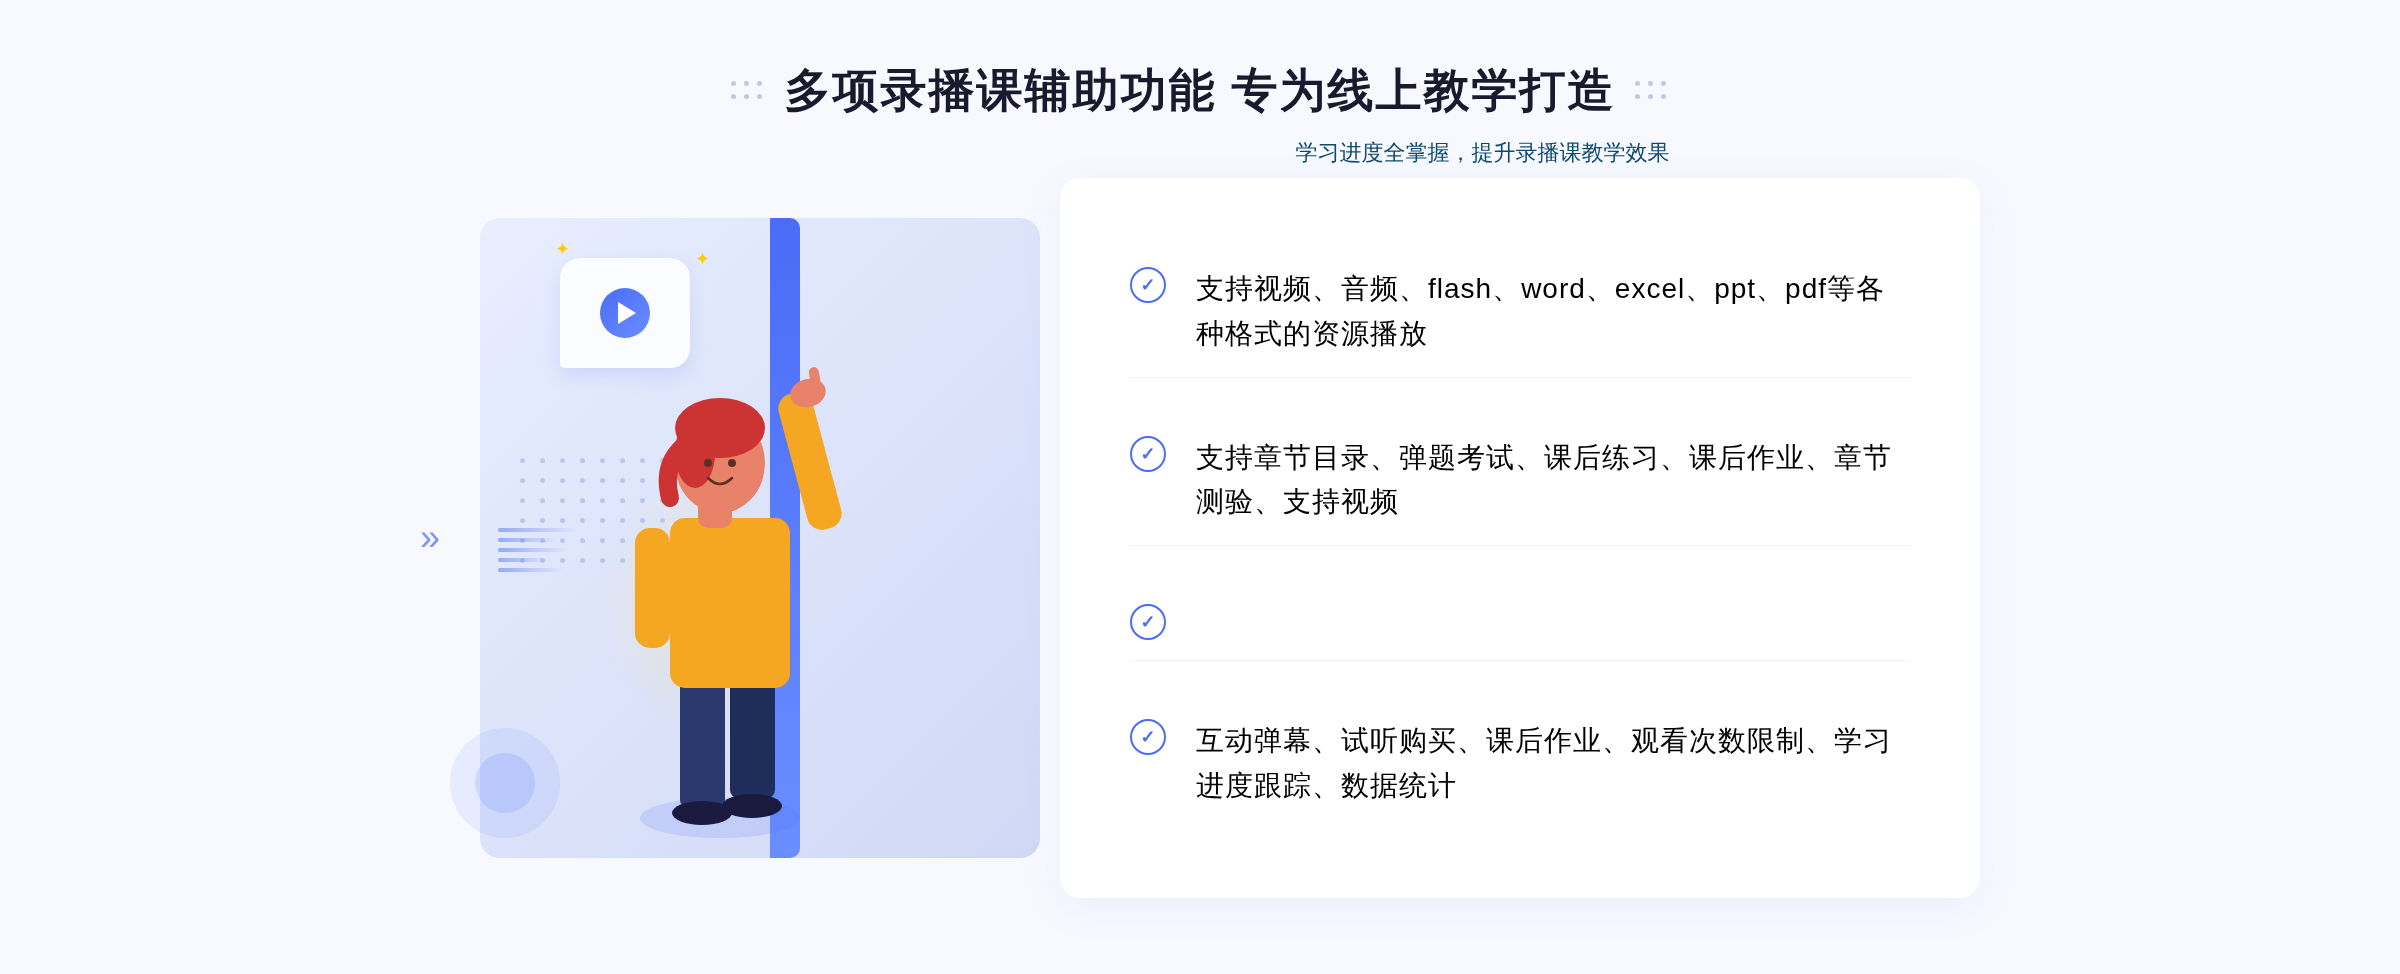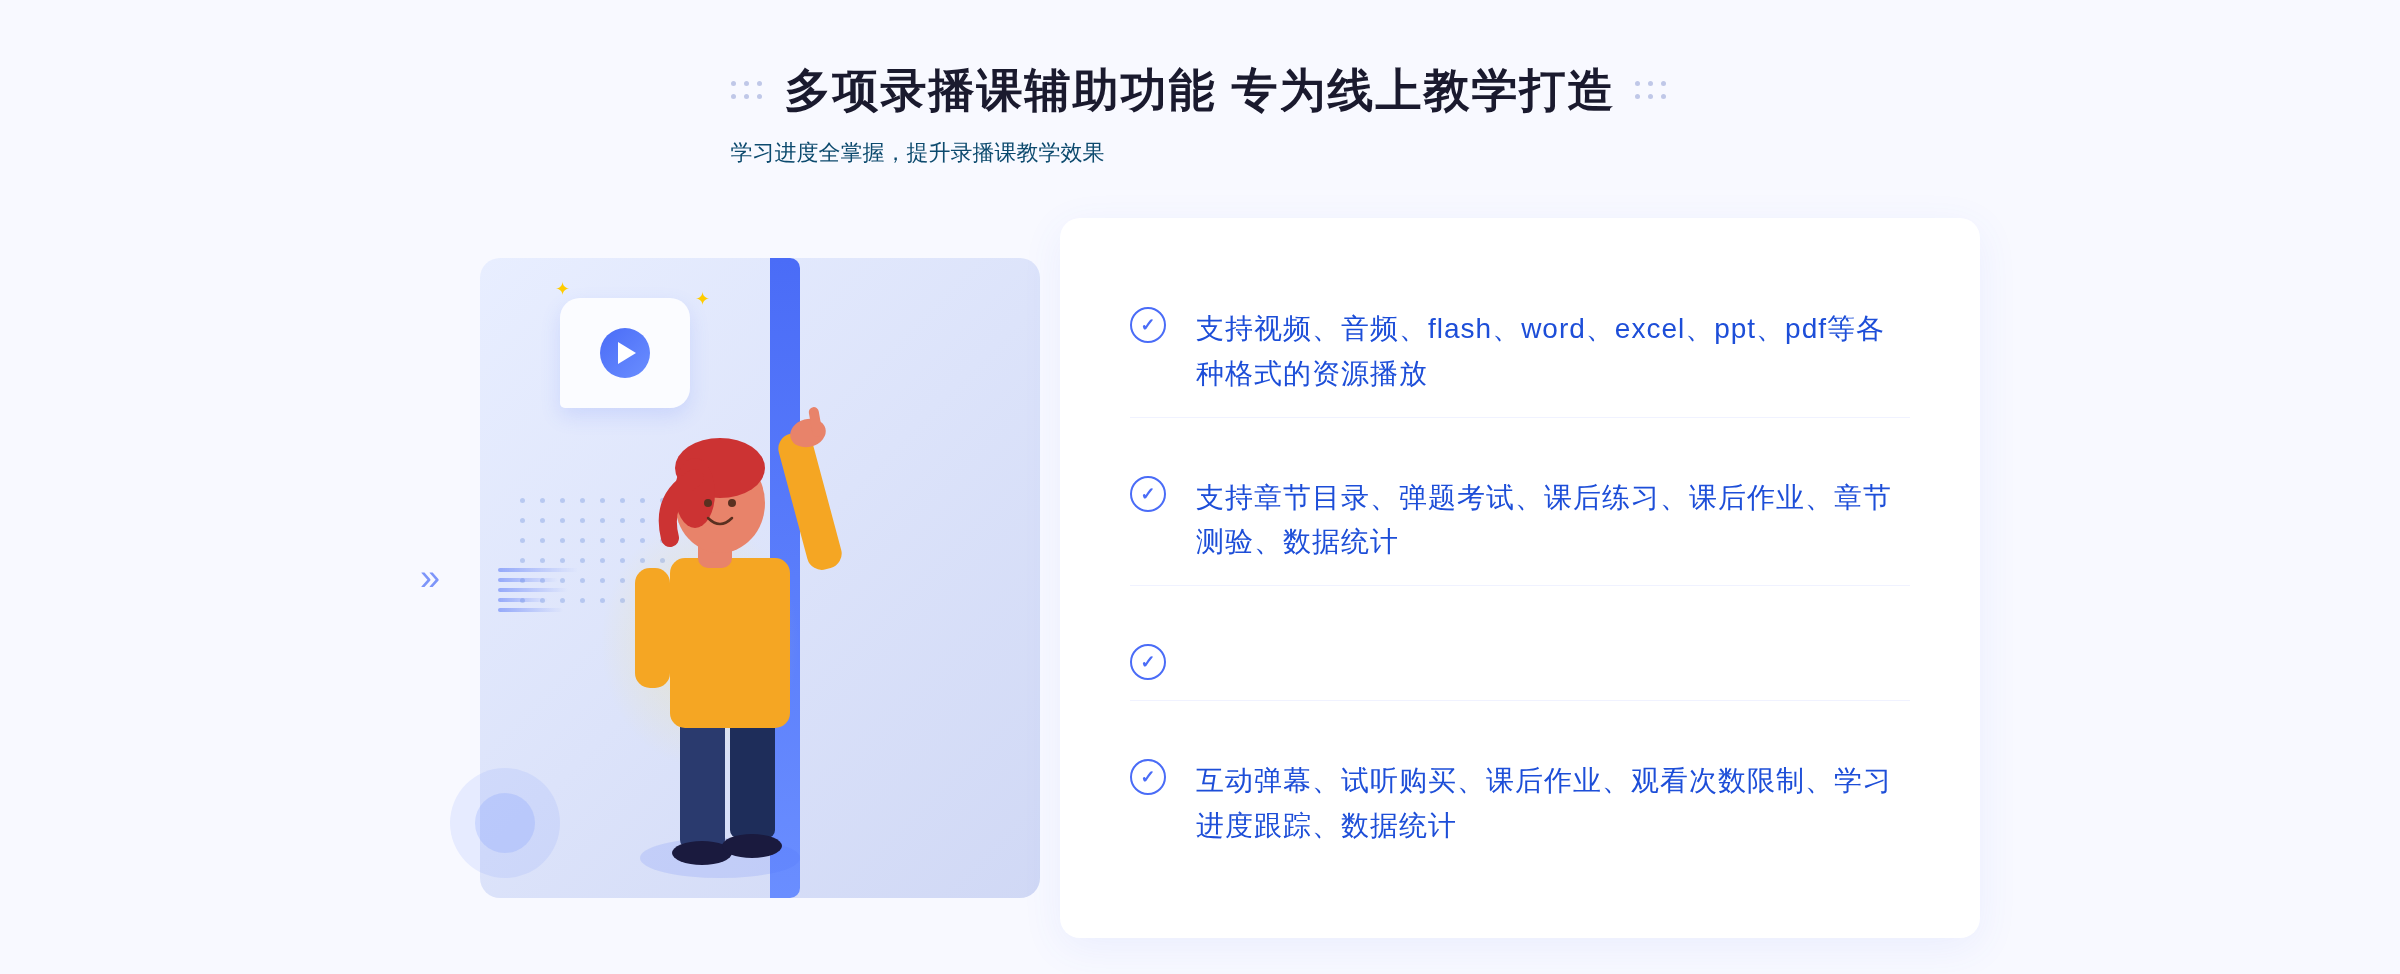--- a/index.html
+++ b/index.html
@@ -22,23 +22,22 @@
       height: 974px;
       background: #f8f9ff;
       position: relative;
       display: flex;
       flex-direction: column;
       align-items: center;
     }
 
     
     .header-section {
-      text-align: left;
+      text-align: right;
       padding-top: 60px;
-      margin-bottom: 40px;
       position: relative;
     }
 
     .header-title-row {
       display: flex;
       align-items: center;
       justify-content: center;
       gap: 20px;
     }
 
@@ -259,21 +258,21 @@
     }
 
     .check-mark {
       color: #4a6cf7;
       font-size: 18px;
       font-weight: bold;
     }
 
     .feature-text {
       font-size: 28px;
-      color: #1d4ed8;
+      color: #000000;
       line-height: 1.6;
       letter-spacing: 1px;
     }
   </style>
 </head>
 <body>
 
 <div class="page-container">
 
   <div class="header-section">
@@ -430,21 +429,21 @@
         <div class="check-circle">
           <span class="check-mark">✓</span>
         </div>
         <span class="feature-text">支持视频、音频、flash、word、excel、ppt、pdf等各种格式的资源播放</span>
       </div>
 
       <div class="feature-item">
         <div class="check-circle">
           <span class="check-mark">✓</span>
         </div>
-        <span class="feature-text">支持章节目录、弹题考试、课后练习、课后作业、章节测验、数据统计</span>
+        <span class="feature-text">支持章节目录、弹题考试、课后练习、课后作业、章节测验、支持视频</span>
       </div>
 
       <div class="feature-item">
         <div class="check-circle">
           <span class="check-mark">✓</span>
         </div>
       </div>
 
       <div class="feature-item">
         <div class="check-circle">

